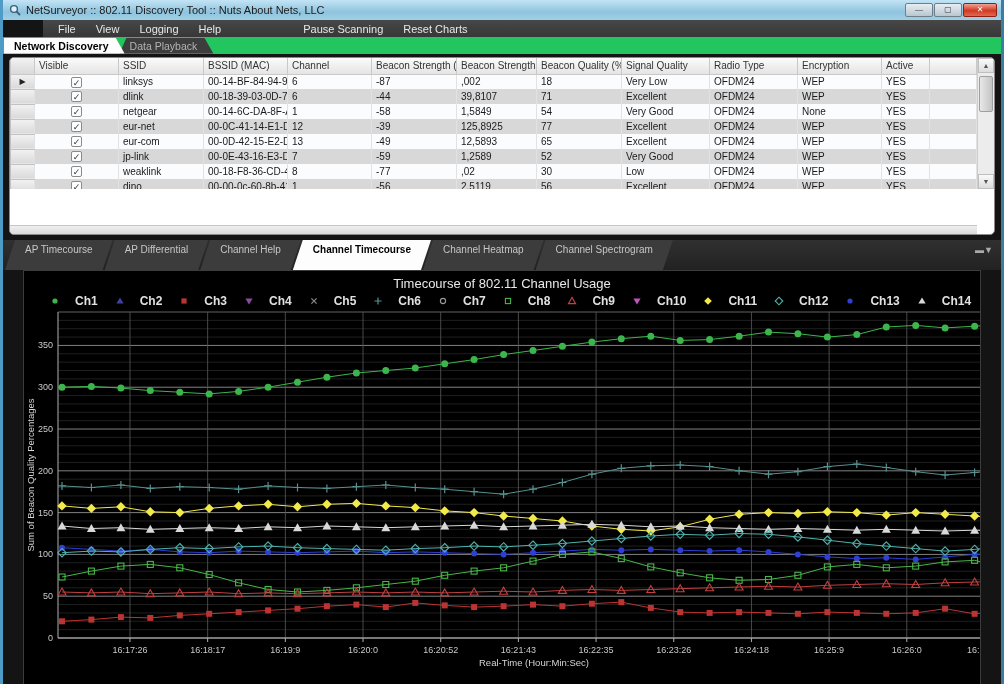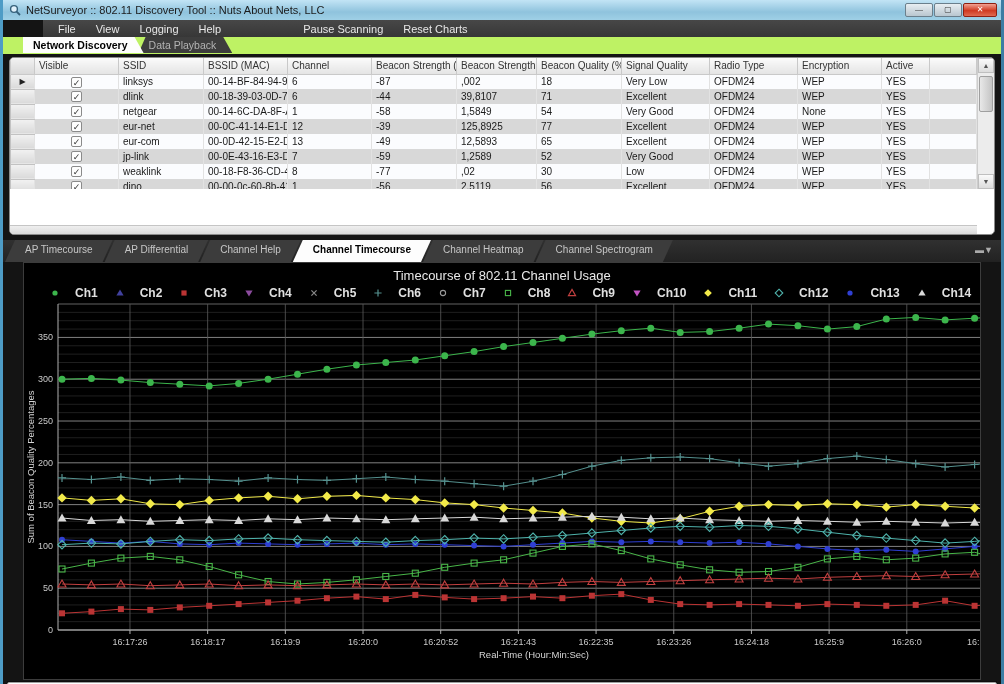--- a/index.html
+++ b/index.html
@@ -20,21 +20,21 @@
   .winbtn.close { width:34px; background:linear-gradient(#f2a293,#cf3a22 55%,#e06a50);
     color:#fff; border-color:#8d2013; font-weight:bold; }
 
   
   .menubar { height:17px; background:linear-gradient(#474747,#373737); display:flex;
     align-items:center; gap:2px; padding:0 6px; flex:none;margin-left:40px; }
   .menu-item { color:#e8e8e8; font-size:11px; padding:1px 9px; }
   .menu-gap { width:60px; }
 
   
-  .maintabs { height:17px; background:#bef264; display:flex; align-items:flex-start; padding-left:20px; flex:none; }
+  .maintabs { height:17px; background:#22c55e; display:flex; align-items:center; padding-left:1px; flex:none; }
   .maintab { font-size:10.5px; padding:2px 16px 2px 10px; clip-path:polygon(0 0,calc(100% - 9px) 0,100% 100%,0 100%);
     background:#3d3d3d; color:#b3b3b3; position:relative; }
   .maintab.active { background:#fdfdfd; color:#000; font-weight:bold; z-index:2; }
   .maintab.inactive { clip-path:polygon(7px 0,calc(100% - 9px) 0,100% 100%,0 100%); margin-left:-5px; z-index:1; }
 
   
   .table-wrap { padding:3px 6px 2px 6px; flex:none; }
   .table-panel { background:#fff; border:1px solid #8a8a8a; border-radius:5px;
     height:178px; overflow:hidden; position:relative; }
   .grid-clip { position:absolute; left:0; top:0; right:17px; height:131px; overflow:hidden; }
@@ -61,21 +61,21 @@
     border-left:1px solid #cdcdcd; display:flex; flex-direction:column; }
   .varrow { height:15px; background:linear-gradient(#fafafa,#dcdcdc); border:1px solid #bfbfbf;
     font-size:7px; text-align:center; line-height:13px; color:#555; }
   .vthumb { height:36px; margin:3px 1px; background:linear-gradient(90deg,#e8e8e8,#c4c4c4);
     border:1px solid #9f9f9f; border-radius:2px; }
   .vfill { flex:1; }
   .grid-hscroll { position:absolute; left:0; right:17px; bottom:0; height:9px;
     background:linear-gradient(#efefef,#dadada); border-top:1px solid #c5c5c5; }
 
   
-  .charttabs { height:22px; margin-top:3px; background:linear-gradient(#303030,#222);
+  .charttabs { height:30px; margin-top:3px; background:linear-gradient(#303030,#222);
     display:flex; align-items:stretch; padding-left:10px; flex:none; position:relative; }
   .ctab { font-size:10px; color:#c6c6c6; background:#3c3c3c; padding:4px 20px 0 20px;
     clip-path:polygon(10px 0,100% 0,calc(100% - 10px) 100%,0 100%); margin-left:-8px; }
   .ctab.active { background:#fdfdfd; color:#000; font-weight:bold; z-index:2; }
   .collapse-icon { position:absolute; right:8px; top:5px; color:#aaa; font-size:9px; }
 
   
   .chart-panel { background:#000; border:1px solid #3c3c3c; margin:0 20px; height:418px;
     overflow:hidden; flex:none; position:relative; }
   .chart-title { text-align:center; color:#e8e8e8; font-size:13px; padding-top:5px; }

